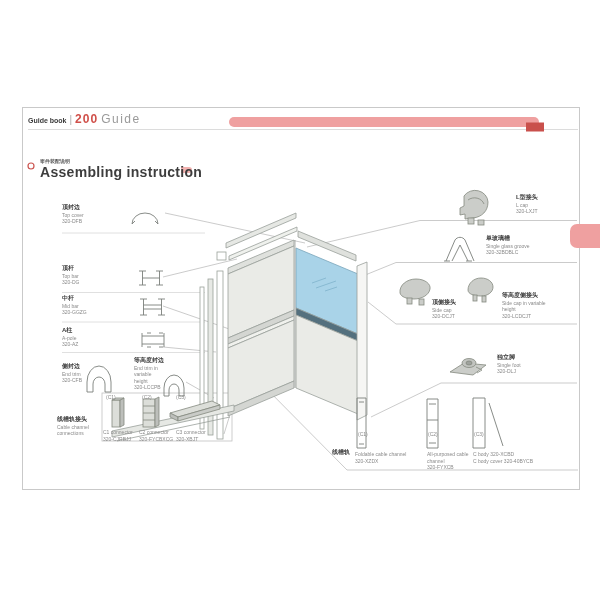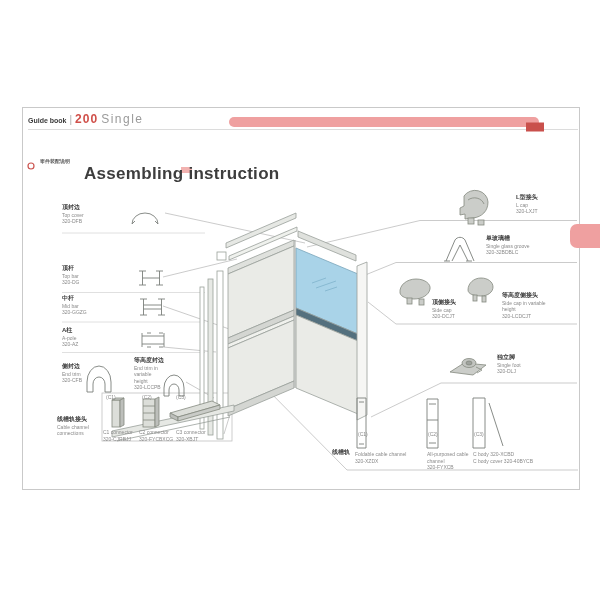--- a/index.html
+++ b/index.html
@@ -9,21 +9,21 @@
   .cn{font-size:6px;font-weight:bold;color:#3a3a3a;line-height:1.3;letter-spacing:0;}
   .en{font-size:5px;color:#8a8a8a;line-height:1.3;}
   .code{font-size:5px;color:#8a8a8a;line-height:1.3;}
   .tag{font-size:5px;color:#8a8a8a;}
   .hdr{display:flex;align-items:baseline;gap:3px;}
   .hdr .guide{font-size:7px;font-weight:bold;color:#3a3a3a;}
   .hdr .bar{font-size:10px;color:#aaa;}
   .hdr .num{font-size:12px;font-weight:bold;color:#d0504a;letter-spacing:1px;}
   .hdr .word{font-size:12px;color:#9a9a9a;letter-spacing:1.5px;}
   .title-cn{font-size:5px;font-weight:bold;color:#5a5a5a;}
-  .title-en{font-size:17px;font-weight:bold;color:#3d3d3d;letter-spacing:0.3px;margin-left:44px;}
+  .title-en{font-size:14px;font-weight:bold;color:#3d3d3d;letter-spacing:0.3px;}
 </style>
 </head>
 <body>
 
 <div id="stage">
 
   <svg width="600" height="600" viewBox="0 0 600 600">
 
     <rect x="22.5" y="107.5" width="557" height="382" fill="#ffffff" stroke="#c9c9c9" stroke-width="1"></rect>
 
@@ -157,21 +157,21 @@
       <path d="M427,399 h11 M427,399 v49 M438,399 v49 M427,448 h11 M429,404 h7 M429,443 h7 M427,420 h11"></path>
       <path d="M473,398 h12 M473,398 v50 M485,398 v50 M473,448 h12"></path>
       <line x1="489" y1="403" x2="503" y2="446"></line>
     </g>
   </svg>
 
   <div class="abs hdr" style="left:28px;top:112px;">
     <span class="guide">Guide book</span>
     <span class="bar">|</span>
     <span class="num">200</span>
-    <span class="word">Single</span>
+    <span class="word">Guide</span>
   </div>
 
   <div class="abs title-cn" style="left:40px;top:158px;">零件装配说明</div>
   <div class="abs title-en" style="left:40px;top:164px;">Assembling instruction</div>
 
   <div class="abs" style="left:62px;top:204px;width:60px;">
     <div class="cn">顶封边</div>
     <div class="en">Top cover</div>
     <div class="code">320-DFB</div>
   </div>

